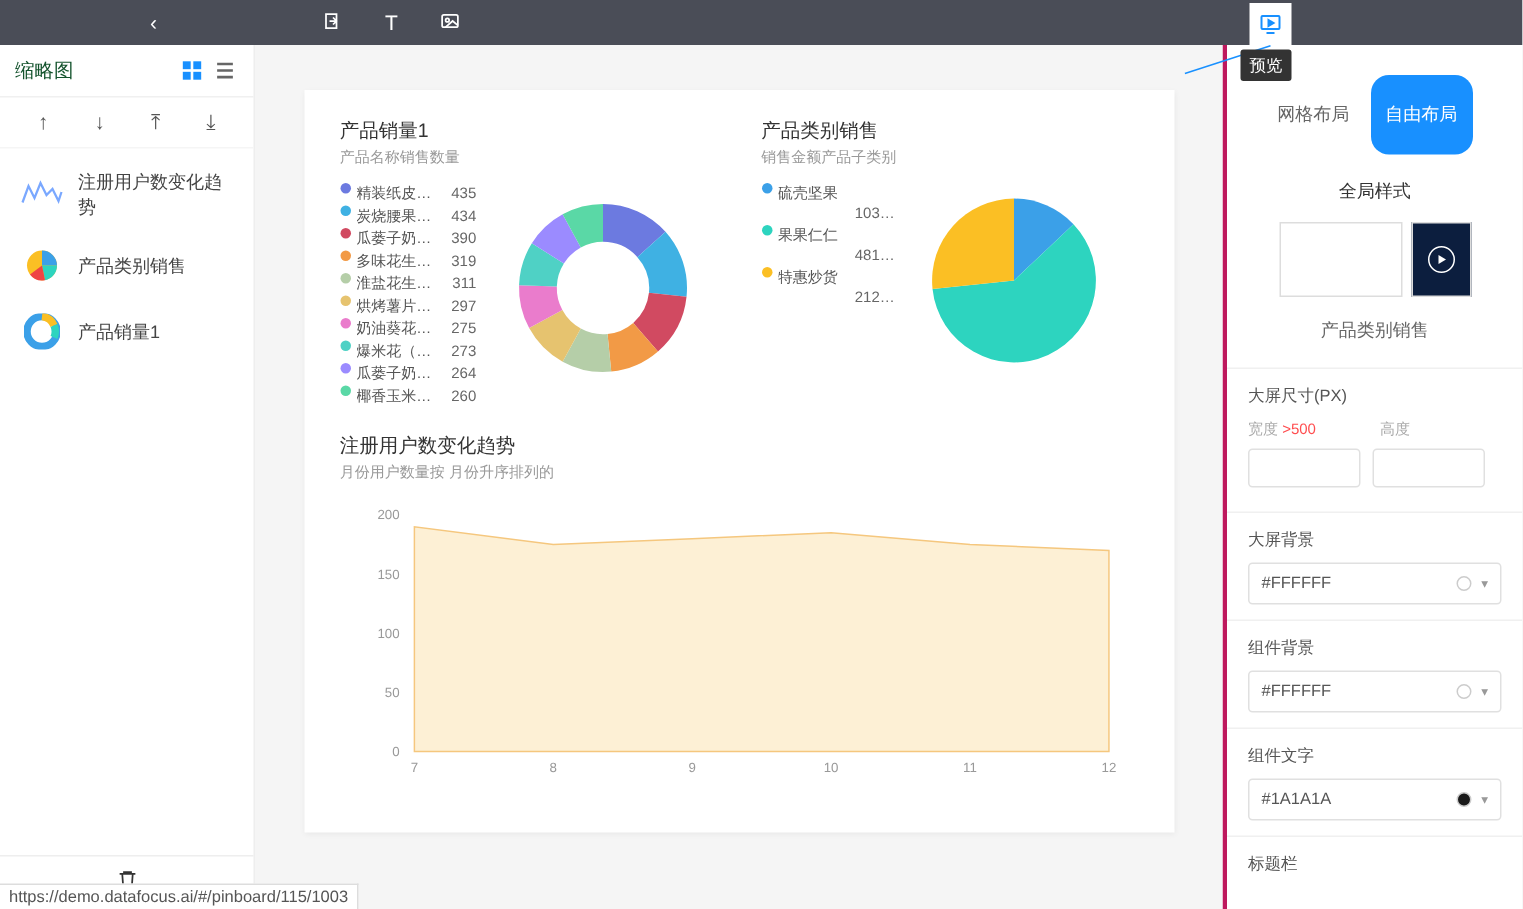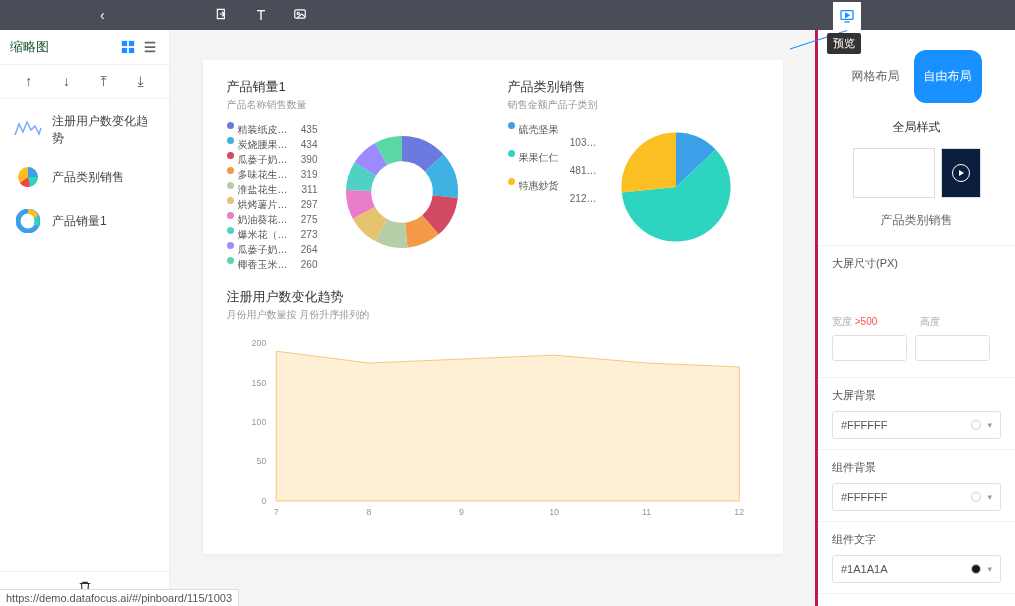--- a/index.html
+++ b/index.html
@@ -66,21 +66,21 @@
 .section-title { font-size: 12px; color: #333; text-align: center; padding: 8px 0; }
 .style-preview-row { display: flex; gap: 6px; justify-content: center; padding: 4px 14px; }
 .style-box { width: 82px; height: 50px; border: 1px solid #ddd; background: #fff; cursor: pointer; }
 .style-box.dark { width: 40px; height: 50px; background: #0c1e3e; display: flex; align-items: center; justify-content: center; }
 .style-box.dark .play { width: 18px; height: 18px; border: 1.5px solid #fff; border-radius: 50%; display: flex; align-items: center; justify-content: center; }
 .style-box.dark .play::after { content: ""; border-left: 5px solid #fff; border-top: 3px solid transparent; border-bottom: 3px solid transparent; margin-left: 2px; }
 .preset-label { font-size: 12px; color: #666; text-align: center; padding: 10px 0 16px 0; }
 .group { padding: 10px 14px; border-top: 1px solid #f0f0f0; }
 .group-label { font-size: 11px; color: #555; margin-bottom: 8px; }
 .dimension-row { display: flex; gap: 8px; margin-bottom: 6px; }
-.dimension-row .hint { font-size: 10px; color: #aaa; width: 80px; margin-top: 36px; }
+.dimension-row .hint { font-size: 10px; color: #aaa; width: 80px; }
 .dimension-row .hint .warn { color: #ff4d4f; }
 .dimension-row input { width: 75px; height: 26px; border: 1px solid #e0e0e0; border-radius: 3px; font-size: 11px; padding: 0 6px; }
 .color-field { display: flex; align-items: center; justify-content: space-between; border: 1px solid #e0e0e0; border-radius: 3px; height: 28px; padding: 0 8px; cursor: pointer; }
 .color-field .val { font-size: 11px; color: #555; }
 .color-field .right { display: flex; align-items: center; gap: 6px; }
 .color-field .swatch { width: 10px; height: 10px; border-radius: 50%; border: 1px solid #ccc; }
 .color-field .chev { font-size: 9px; color: #999; }
 
 .status-url { position: absolute; bottom: 0; left: 0; background: #fff; border-top: 1px solid #ddd; border-right: 1px solid #ddd; font-size: 11px; color: #555; padding: 2px 6px; }
 </style>

